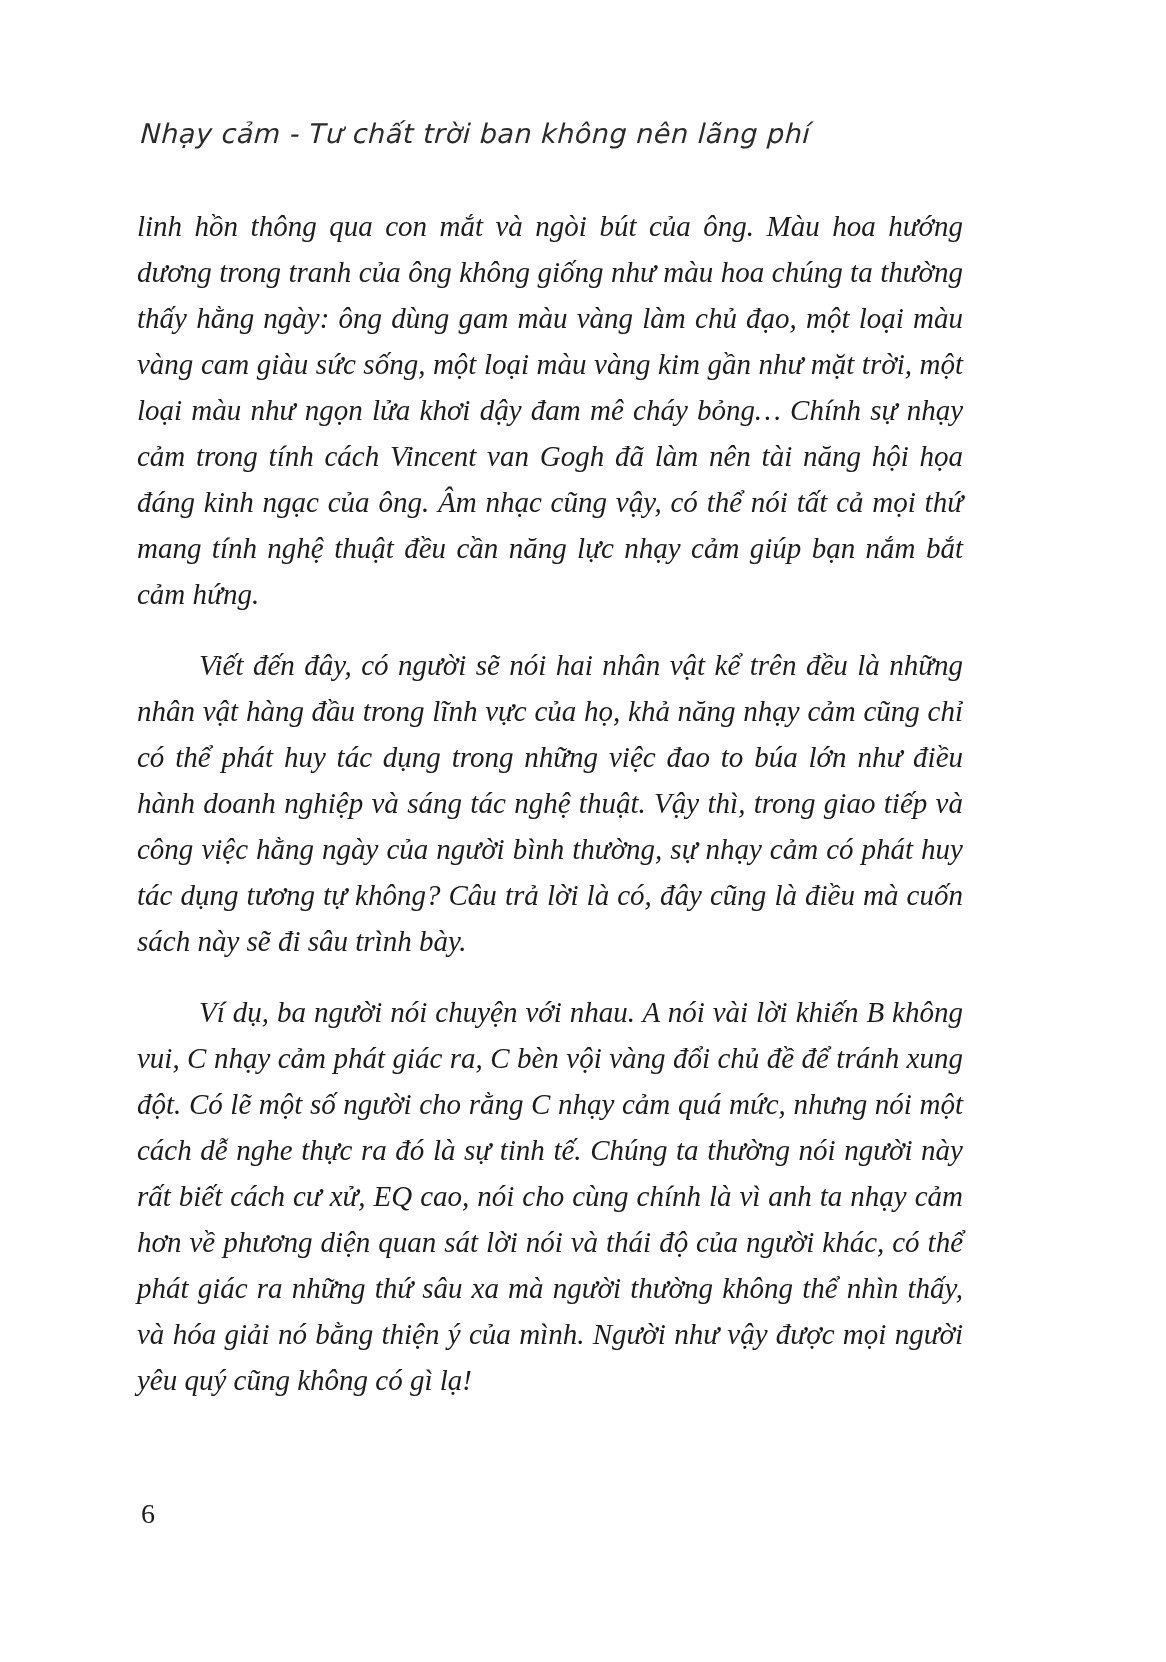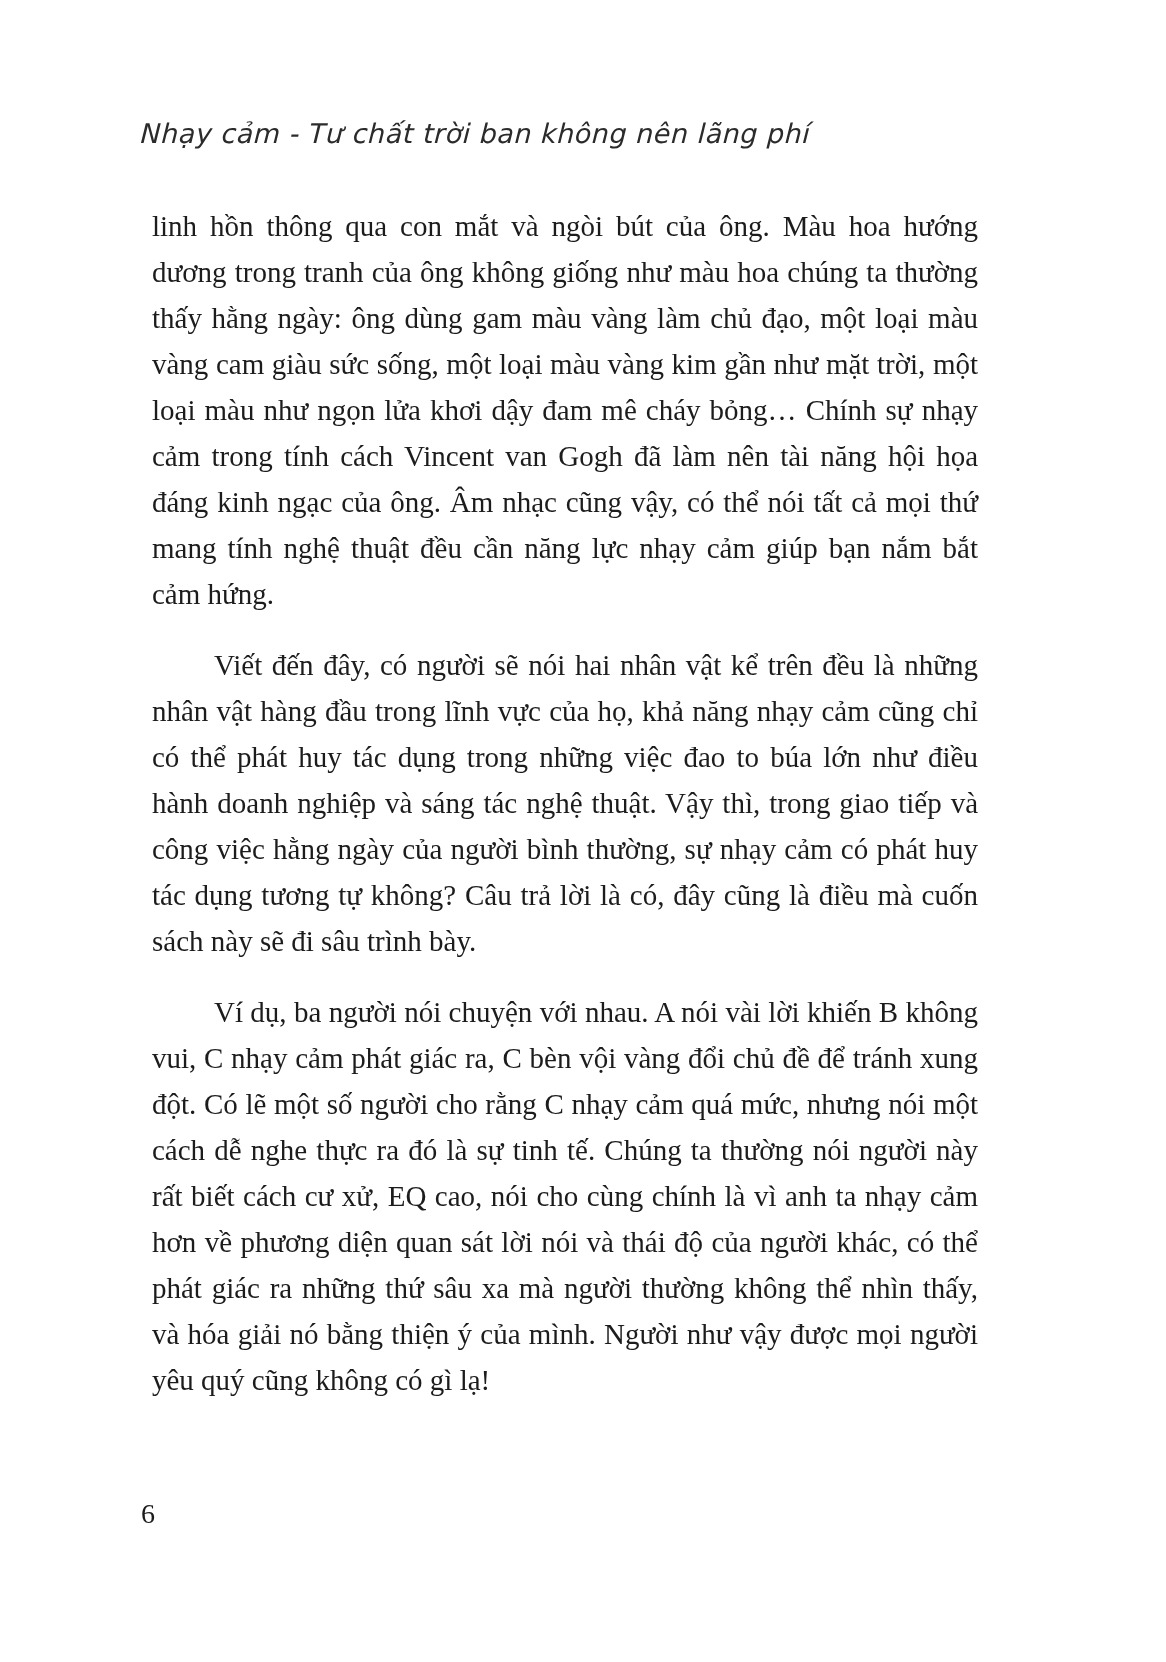--- a/index.html
+++ b/index.html
@@ -24,23 +24,24 @@
     font-family: "DejaVu Sans", sans-serif;
     font-style: italic;
     font-size: 27px;
     letter-spacing: 0.5px;
     color: #2b2b2b;
     transform: skewX(-3deg);
     transform-origin: left bottom;
   }
   .content {
     position: absolute;
-    left: 152px;
+    left: 137px;
     top: 203px;
     width: 826px;
+    font-style: italic;
   }
   .content p {
     margin: 0 0 25px 0;
     font-size: 29px;
     line-height: 46px;
     text-align: justify;
     text-justify: inter-word;
     color: #1c1c1c;
   }
   .content p.indent {

